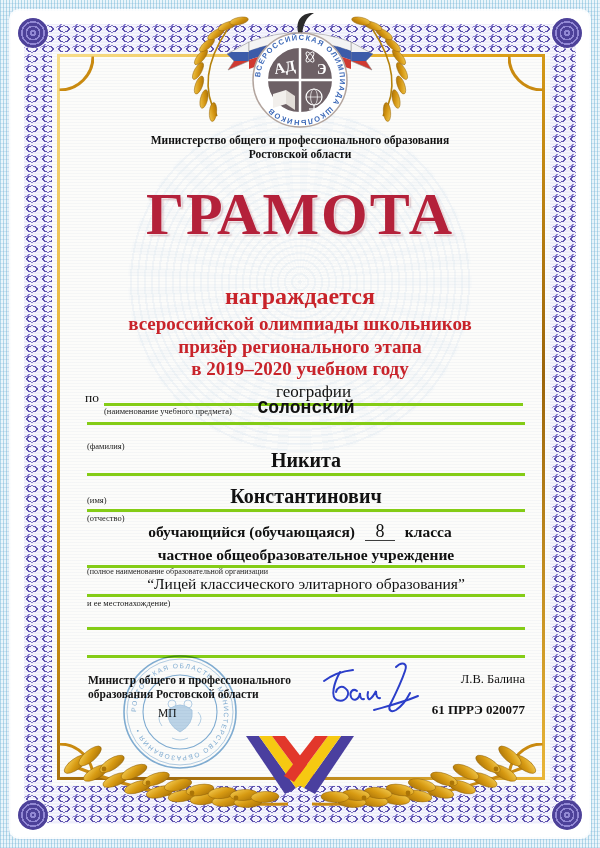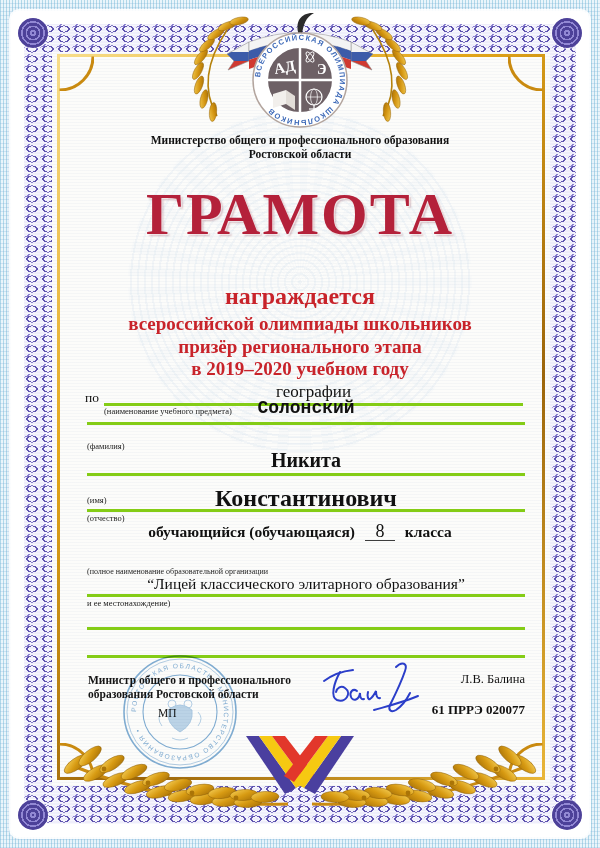--- a/index.html
+++ b/index.html
@@ -64,21 +64,21 @@
 
   .field{position:absolute;border-bottom:3px solid #84cc16;text-align:center;color:#111;}
   .caption{position:absolute;text-align:left;font-size:8.5px;color:#1c1c1c;}
   .po{left:85px;top:390px;font-size:13.5px;color:#111;}
   .f-subject{left:104px;top:382px;width:419px;height:21px;font-size:17px;}
   .c-subject{left:104px;top:406px;width:419px;}
   .f-surname{left:87px;top:398px;width:438px;height:24px;font-size:18px;font-weight:bold;font-family:Liberation Mono, monospace;}
   .c-surname{left:87px;top:441px;width:438px;}
   .f-name{left:87px;top:449px;width:438px;height:24px;font-size:20px;font-weight:bold;}
   .c-name{left:87px;top:477px;width:438px;margin-top:18px;}
-  .f-patr{left:87px;top:485px;width:438px;height:24px;font-size:24px;font-weight:bold;}
+  .f-patr{left:87px;top:485px;width:438px;height:24px;font-size:20px;font-weight:bold;}
   .c-patr{left:87px;top:513px;width:438px;}
   .graderow{top:523px;font-size:15.5px;font-weight:bold;color:#111;}
   .grade-ul{display:inline-block;min-width:30px;border-bottom:1px solid #3d3d3d;font-size:18px;font-weight:normal;line-height:17px;margin:0 6px;}
   .f-orgtype{left:87px;top:546px;width:438px;height:19px;font-size:15.5px;font-weight:bold;}
   .c-orgtype{left:87px;top:567px;width:438px;font-size:8px;}
   .f-orgname{left:87px;top:575px;width:438px;height:19px;font-size:15.5px;}
   .c-orgname{left:87px;top:598px;width:438px;}
   .blank1{left:87px;top:608px;width:438px;height:19px;}
   .blank2{left:87px;top:636px;width:438px;height:19px;}
 
@@ -237,20 +237,21 @@
 
   <div class="field f-patr">Константинович</div>
   <div class="caption c-patr">(отчество)</div>
 
   <div class="abs ctr graderow">
     <span>обучающийся (обучающаяся)</span>
     <span class="grade-ul">8</span>
     <span>класса</span>
   </div>
 
+  <div class="field f-orgtype">частное общеобразовательное учреждение</div>
   <div class="caption c-orgtype">(полное наименование образовательной организации</div>
 
   <div class="field f-orgname">“Лицей классического элитарного образования”</div>
   <div class="caption c-orgname">и ее местонахождение)</div>
 
   <div class="field blank1"></div>
   <div class="field blank2"></div>
 
   <div class="abs minister">
     <div>Министр общего и профессионального</div>

